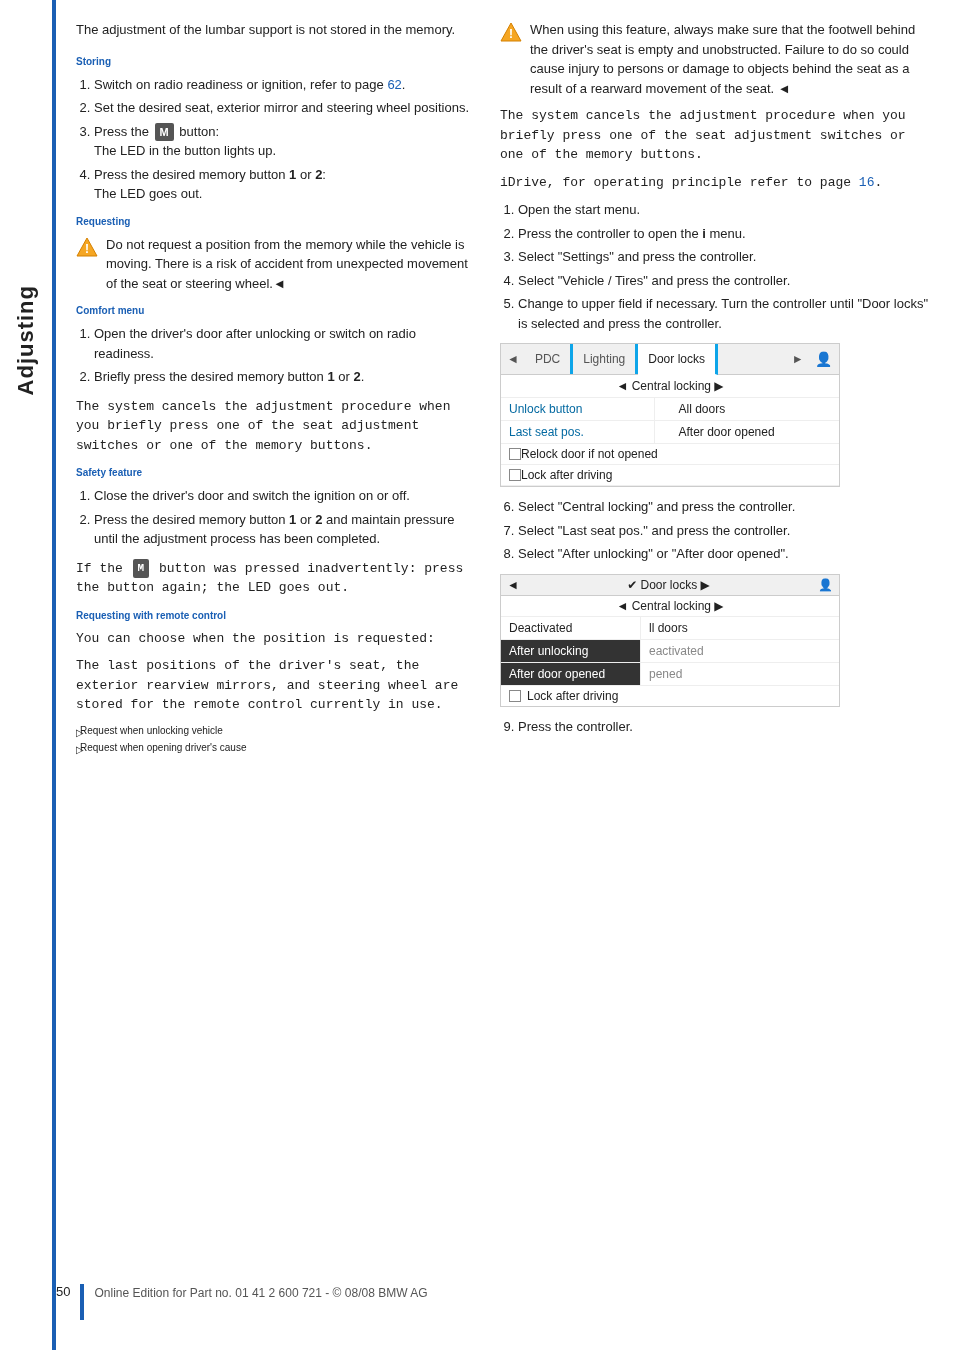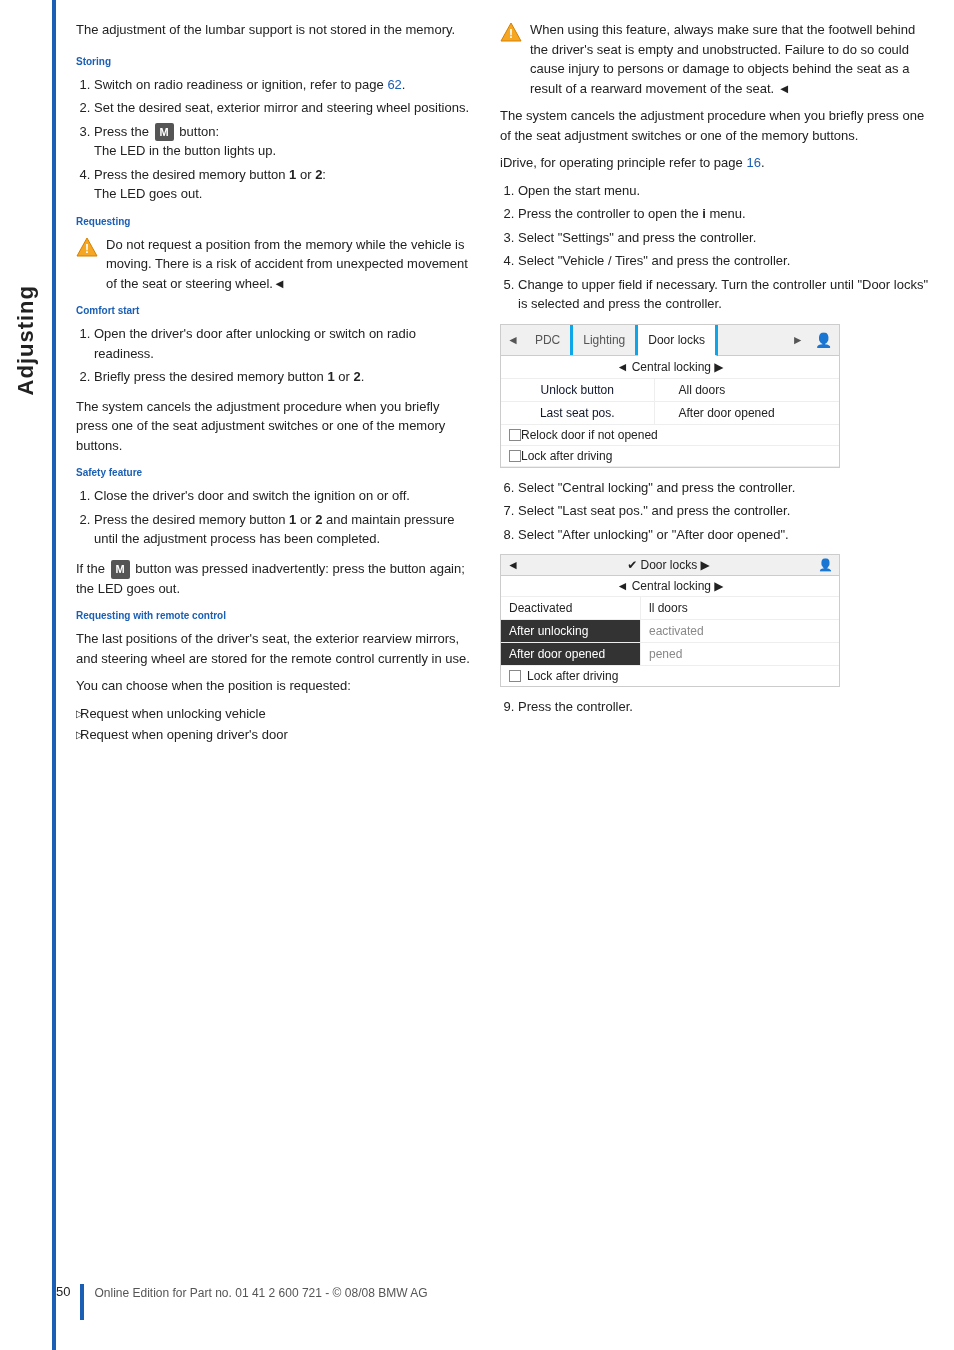--- a/index.html
+++ b/index.html
@@ -126,20 +126,21 @@
       line-height: 1.5;
       color: #222;
     }
 
     
     .body-text {
       font-size: 13px;
       line-height: 1.5;
       margin-bottom: 8px;
       color: #222;
+      font-family: Liberation Mono, monospace;
     }
 
     
     .m-button {
       display: inline-block;
       background: #555;
       color: #fff;
       font-size: 11px;
       font-weight: bold;
       padding: 1px 5px;
@@ -147,21 +148,21 @@
       vertical-align: middle;
       margin: 0 2px;
     }
 
     
     ul.bullets {
       list-style: none;
       margin-bottom: 10px;
     }
     ul.bullets li {
-      font-size: 13px;
+      font-size: 10px;
       line-height: 1.5;
       padding-left: 4px;
       position: relative;
       margin-bottom: 2px;
     }
     ul.bullets li::before {
       content: '▷';
       position: absolute;
       left: 0;
       font-size: 10px;
@@ -219,22 +220,21 @@
       border-bottom: 1px solid #eee;
     }
     .dlw-row {
       display: flex;
       border-bottom: 1px solid #eee;
     }
     .dlw-cell-left {
       flex: 1;
       padding: 4px 8px;
       border-right: 1px solid #eee;
-      color: #0f172a;
-      text-align: center;
+      color: #0369a1;
     }
     .dlw-cell-right {
       flex: 1;
       padding: 4px 24px;
       color: #222;
     }
     .dlw-checkbox-row {
       display: flex;
       align-items: center;
       padding: 3px 8px;
@@ -376,40 +376,40 @@
 
       <div class="section-heading">Requesting</div>
       <div class="warning-box">
         <svg class="warning-icon" viewBox="0 0 22 22">
           <polygon points="11,2 21,20 1,20" fill="#f5a623" stroke="#d48000" stroke-width="1"></polygon>
           <text x="11" y="17" text-anchor="middle" font-size="12" font-weight="bold" fill="#fff">!</text>
         </svg>
         <p class="warning-text">Do not request a position from the memory while the vehicle is moving. There is a risk of accident from unexpected movement of the seat or steering wheel.◄</p>
       </div>
 
-      <div class="section-heading">Comfort start</div>
+      <div class="section-heading">Comfort menu</div>
       <ol class="steps">
         <li>Open the driver's door after unlocking or switch on radio readiness.</li>
         <li>Briefly press the desired memory button <strong>1</strong> or <strong>2</strong>.</li>
       </ol>
       <p class="body-text">The system cancels the adjustment procedure when you briefly press one of the seat adjustment switches or one of the memory buttons.</p>
 
       <div class="section-heading">Safety feature</div>
       <ol class="steps">
         <li>Close the driver's door and switch the ignition on or off.</li>
         <li>Press the desired memory button <strong>1</strong> or <strong>2</strong> and maintain pressure until the adjustment process has been completed.</li>
       </ol>
       <p class="body-text">If the <span class="m-button">M</span> button was pressed inadvertently: press the button again; the LED goes out.</p>
 
       <div class="section-heading">Requesting with remote control</div>
+      <p class="body-text">You can choose when the position is requested:</p>
       <p class="body-text">The last positions of the driver's seat, the exterior rearview mirrors, and steering wheel are stored for the remote control currently in use.</p>
-      <p class="body-text">You can choose when the position is requested:</p>
       <ul class="bullets">
         <li>Request when unlocking vehicle</li>
-        <li>Request when opening driver's door</li>
+        <li>Request when opening driver's cause</li>
       </ul>
 
     </div>
 
     <div class="right-col">
 
       <div class="warning-box right-intro">
         <svg class="warning-icon" viewBox="0 0 22 22">
           <polygon points="11,2 21,20 1,20" fill="#f5a623" stroke="#d48000" stroke-width="1"></polygon>
           <text x="11" y="17" text-anchor="middle" font-size="12" font-weight="bold" fill="#fff">!</text>

